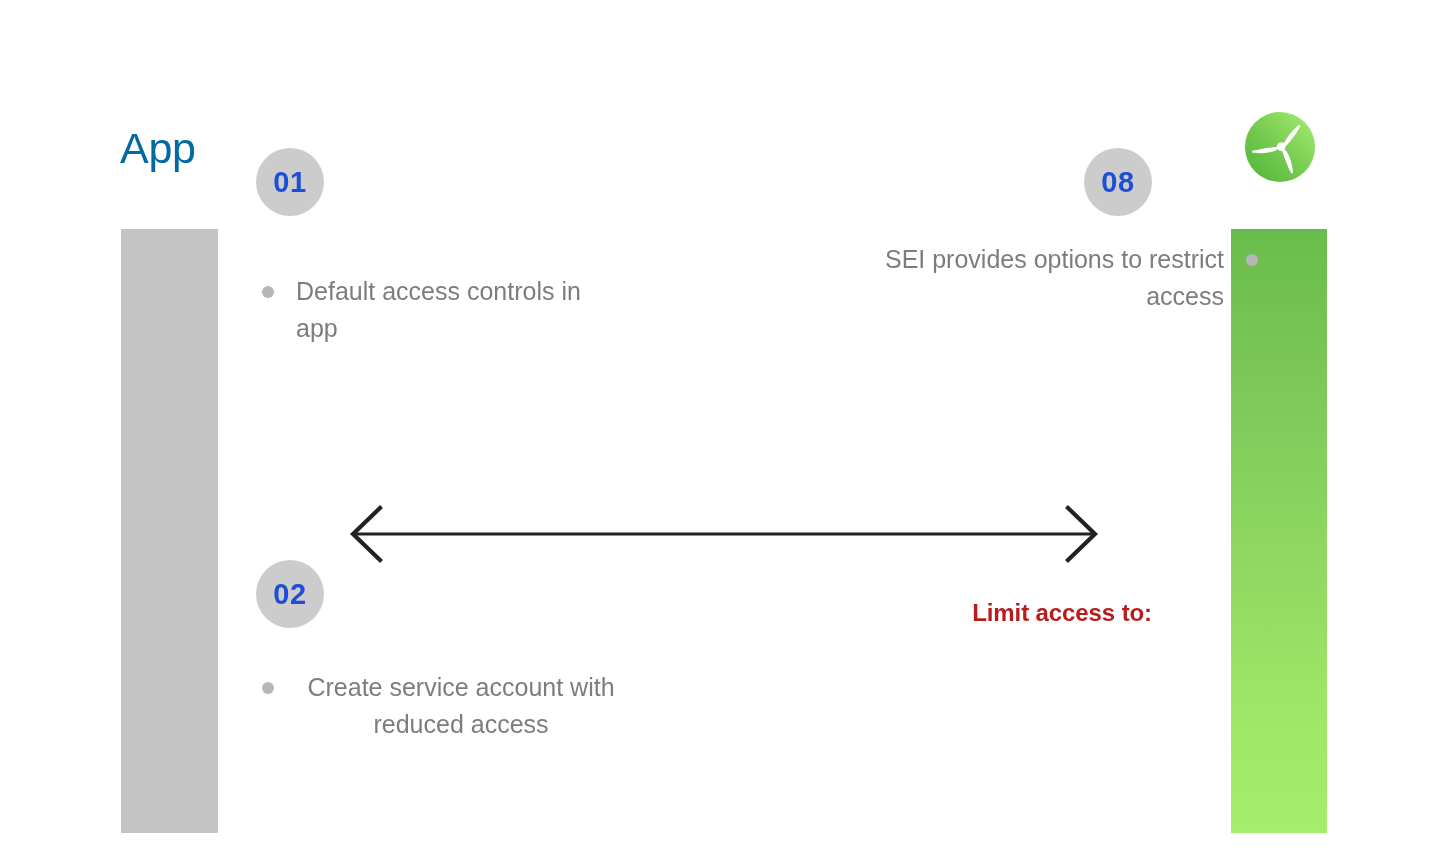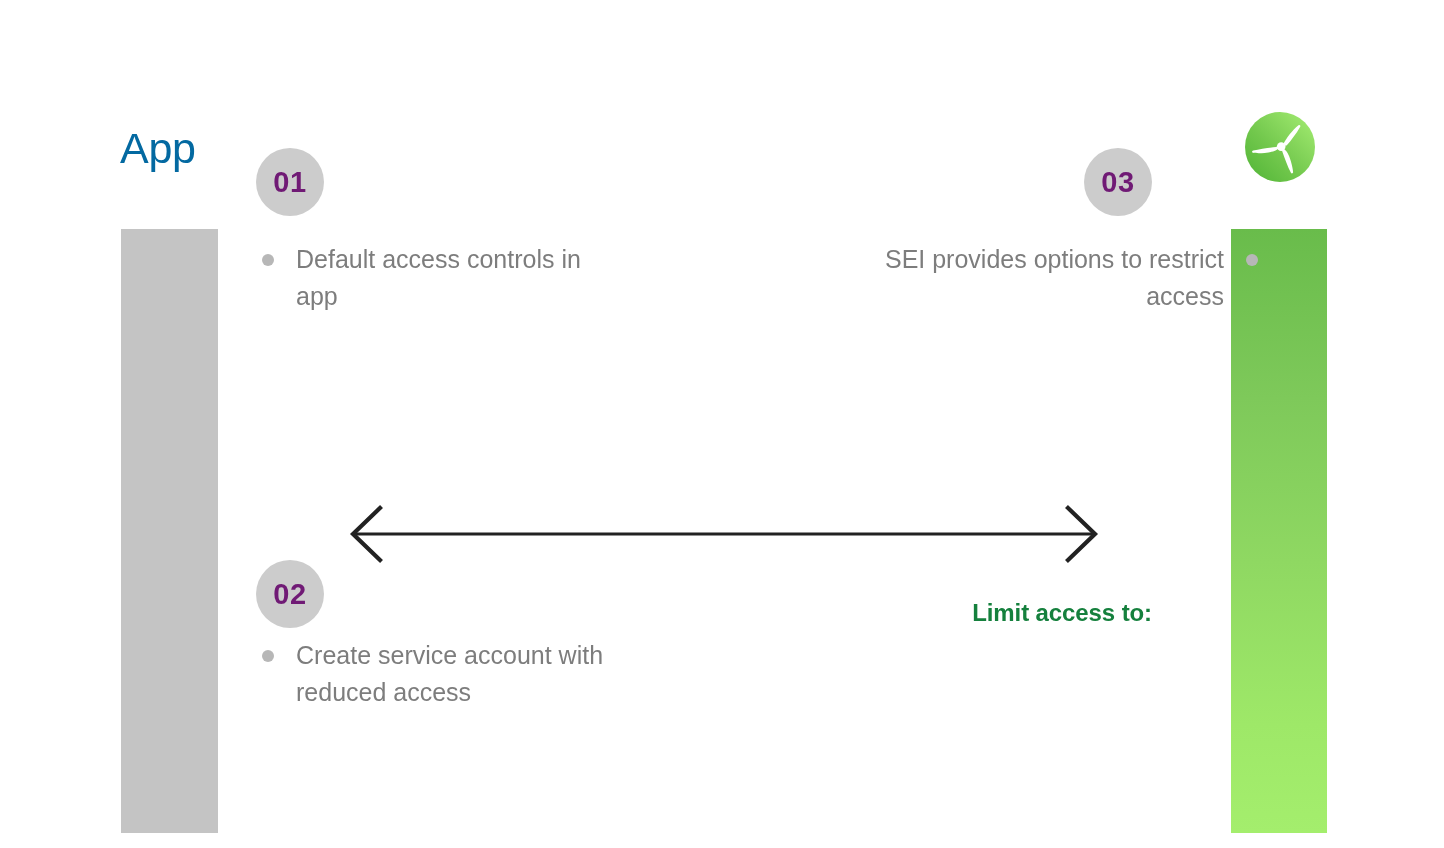--- a/index.html
+++ b/index.html
@@ -62,21 +62,21 @@
     height: 70px;
   }
 
   
   .badge {
     position: absolute;
     width: 68px;
     height: 68px;
     border-radius: 50%;
     background: #cccccc;
-    color: #701a75;
+    color: #1d4ed8;
     font-size: 29px;
     font-weight: 700;
     letter-spacing: 0.5px;
     display: flex;
     align-items: center;
     justify-content: center;
   }
   .badge-01 { left: 256px; top: 148px; }
   .badge-02 { left: 256px; top: 560px; }
   .badge-03 { left: 1084px; top: 148px; }
@@ -85,38 +85,39 @@
   .step-block {
     position: absolute;
     font-size: 25px;
     line-height: 37px;
     color: #7d7d7d;
     font-weight: 400;
   }
   .step-left {
     text-align: left;
     padding-left: 34px;
+    margin-top: 32px;
   }
   .step-right {
     text-align: right;
     padding-right: 34px;
   }
   .step-block .dot {
     position: absolute;
     top: 13px;
     width: 12px;
     height: 12px;
     border-radius: 50%;
     background: #b7b7b7;
   }
   .step-left .dot { left: 0; }
   .step-right .dot { right: 0; }
 
   .block-01 { left: 262px; top: 241px; width: 330px; }
-  .block-02 { left: 262px; top: 637px; width: 330px; }
+  .block-02 { left: 262px; top: 637px; width: 330px; text-align: center; }
   .block-03 { left: 884px; top: 241px; width: 340px; }
 
   
   .arrow {
     position: absolute;
     left: 348px;
     top: 500px;
     width: 752px;
     height: 68px;
   }
@@ -127,21 +128,21 @@
     right: 292px;
     top: 596px;
     width: 640px;
     text-align: right;
     color: #7d7d7d;
     font-size: 25px;
     line-height: 37px;
   }
   .limit-heading {
     font-weight: 700;
-    color: #15803d;
+    color: #b91c1c;
     font-size: 24px;
     line-height: 34px;
     letter-spacing: -0.1px;
   }
   .limit-item {
     white-space: pre;
   }
   .limit-item .dash {
     color: #8a8a8a;
   }
@@ -177,21 +178,21 @@
 
         <circle cx="36.2" cy="34.6" r="4.3"></circle>
       </g>
     </svg>
   </div>
 
   <div class="badge badge-01">01</div>
 
   <div class="badge badge-02">02</div>
 
-  <div class="badge badge-03">03</div>
+  <div class="badge badge-03">08</div>
 
   <div class="step-block step-left block-01">
     <span class="dot"></span>
     <span>Default access controls in app</span>
   </div>
 
   <div class="step-block step-left block-02">
     <span class="dot"></span>
     <span>Create service account with reduced access</span>
   </div>

